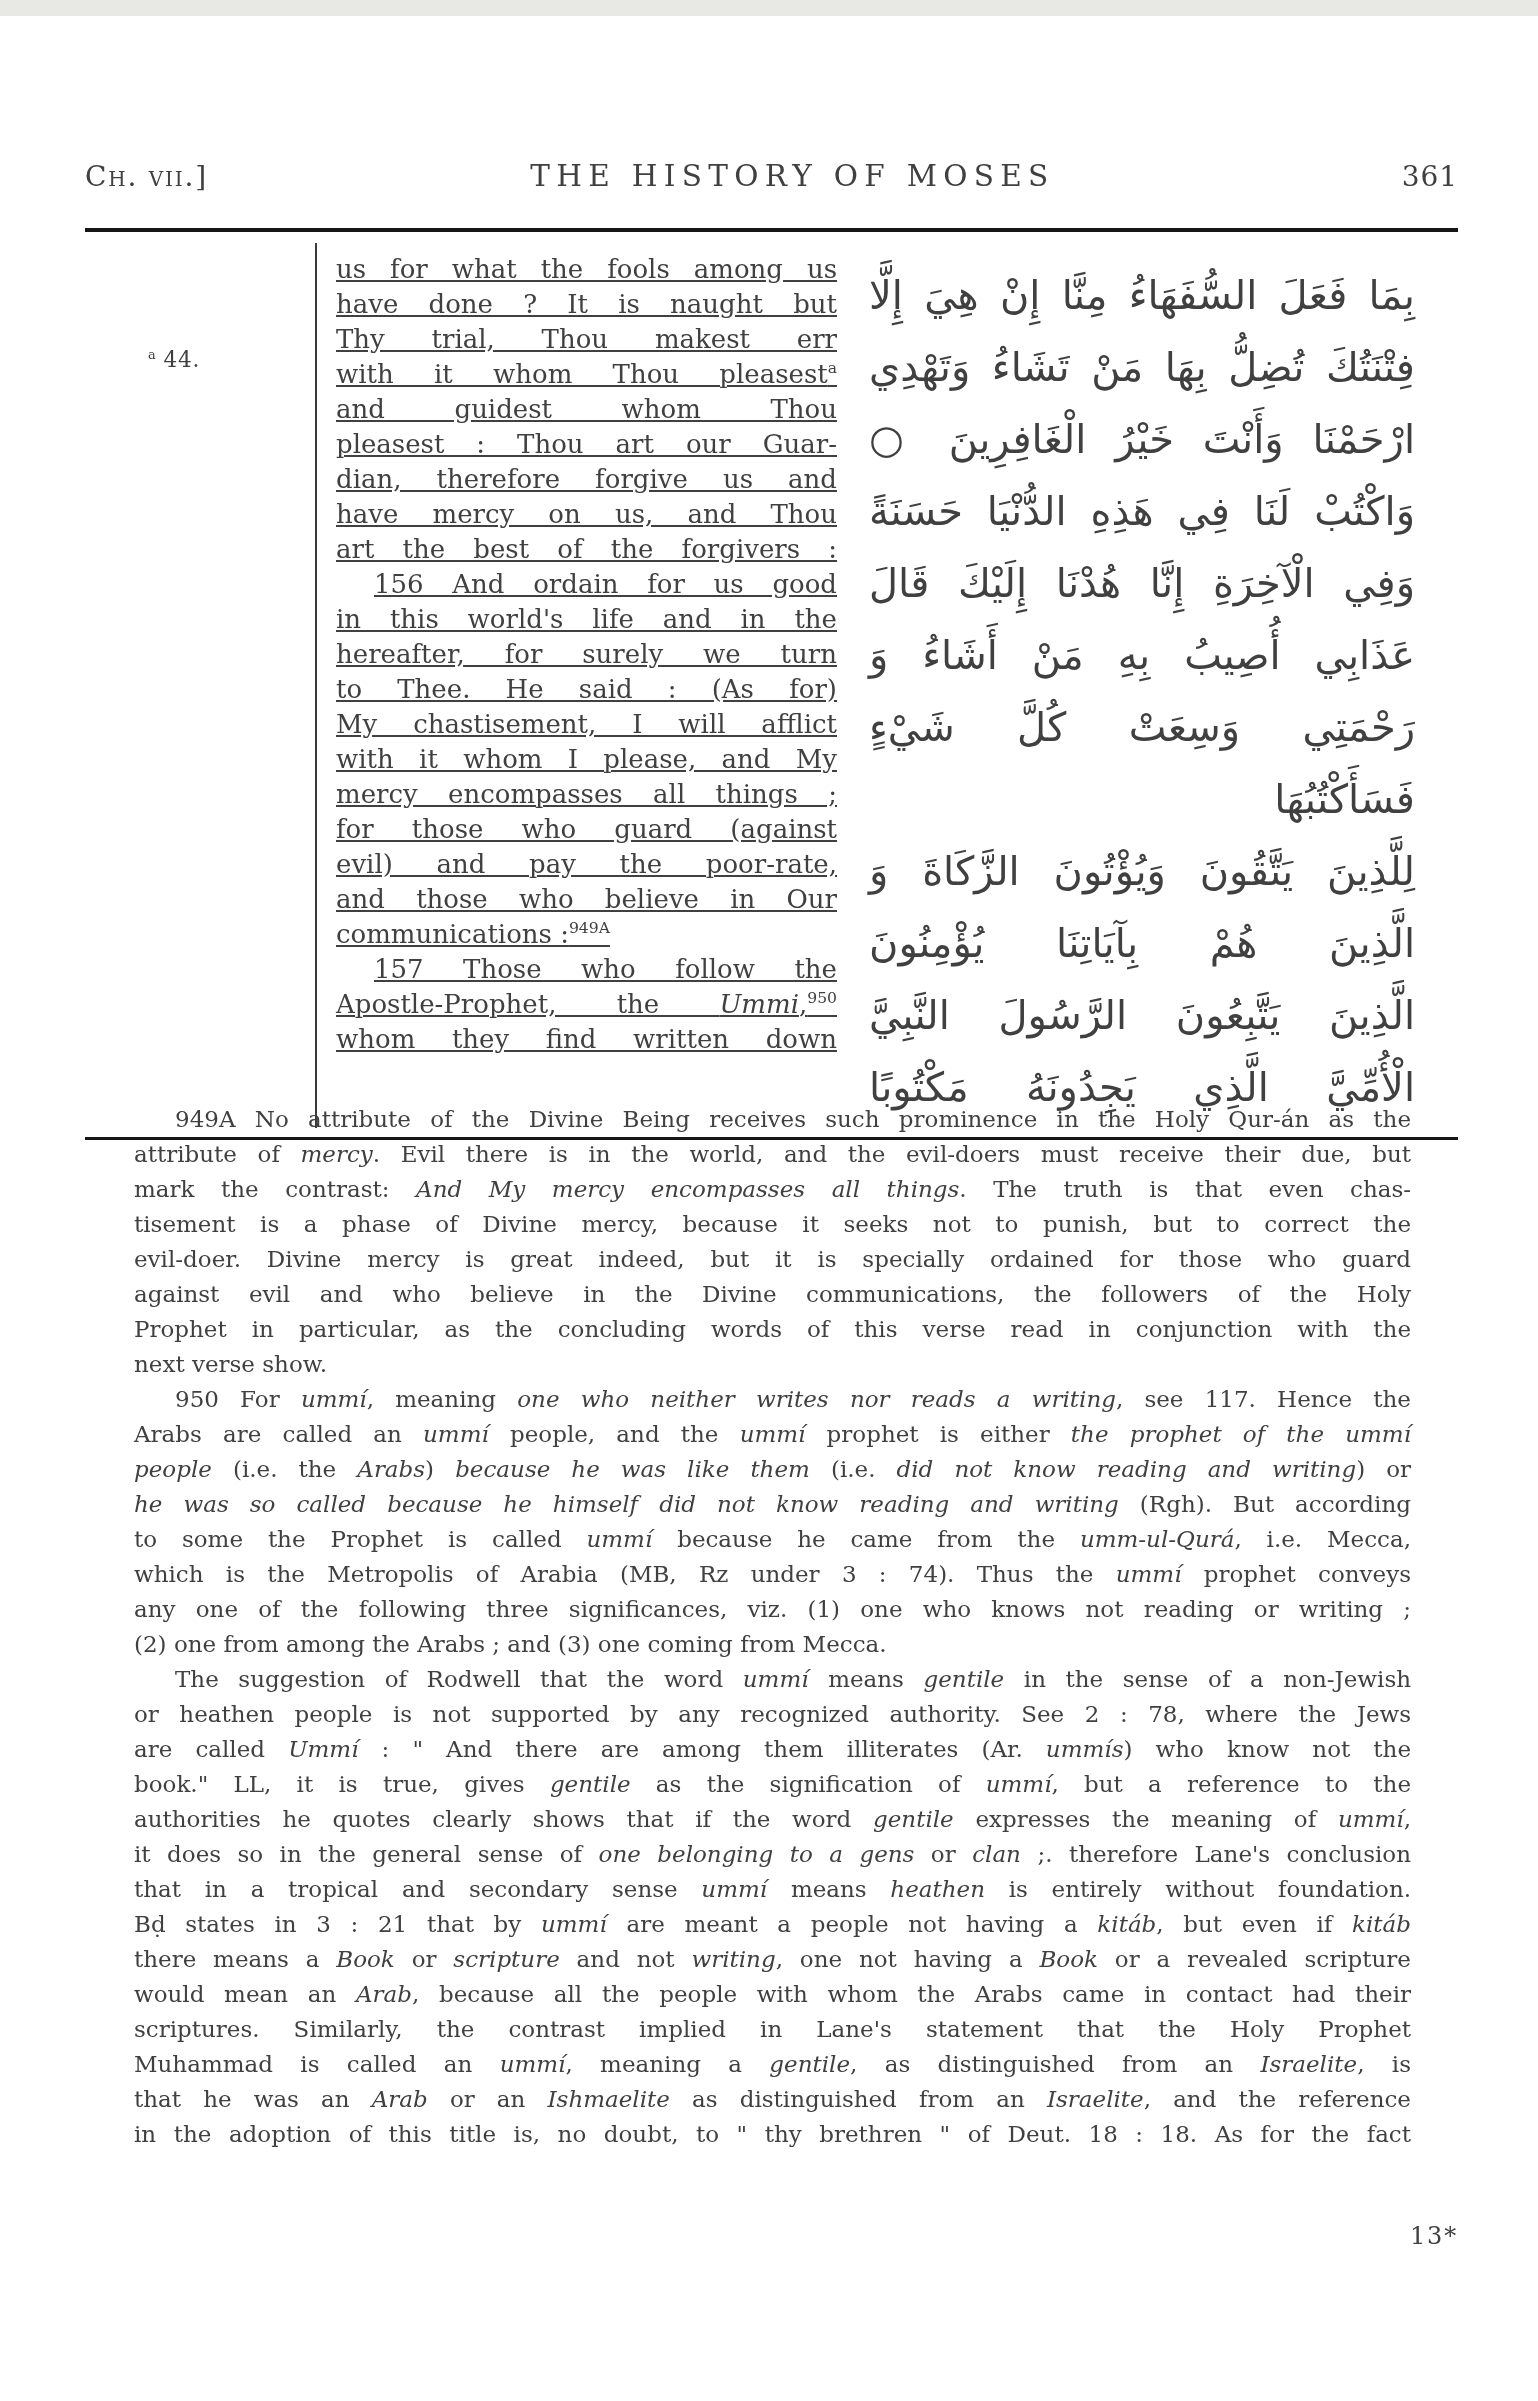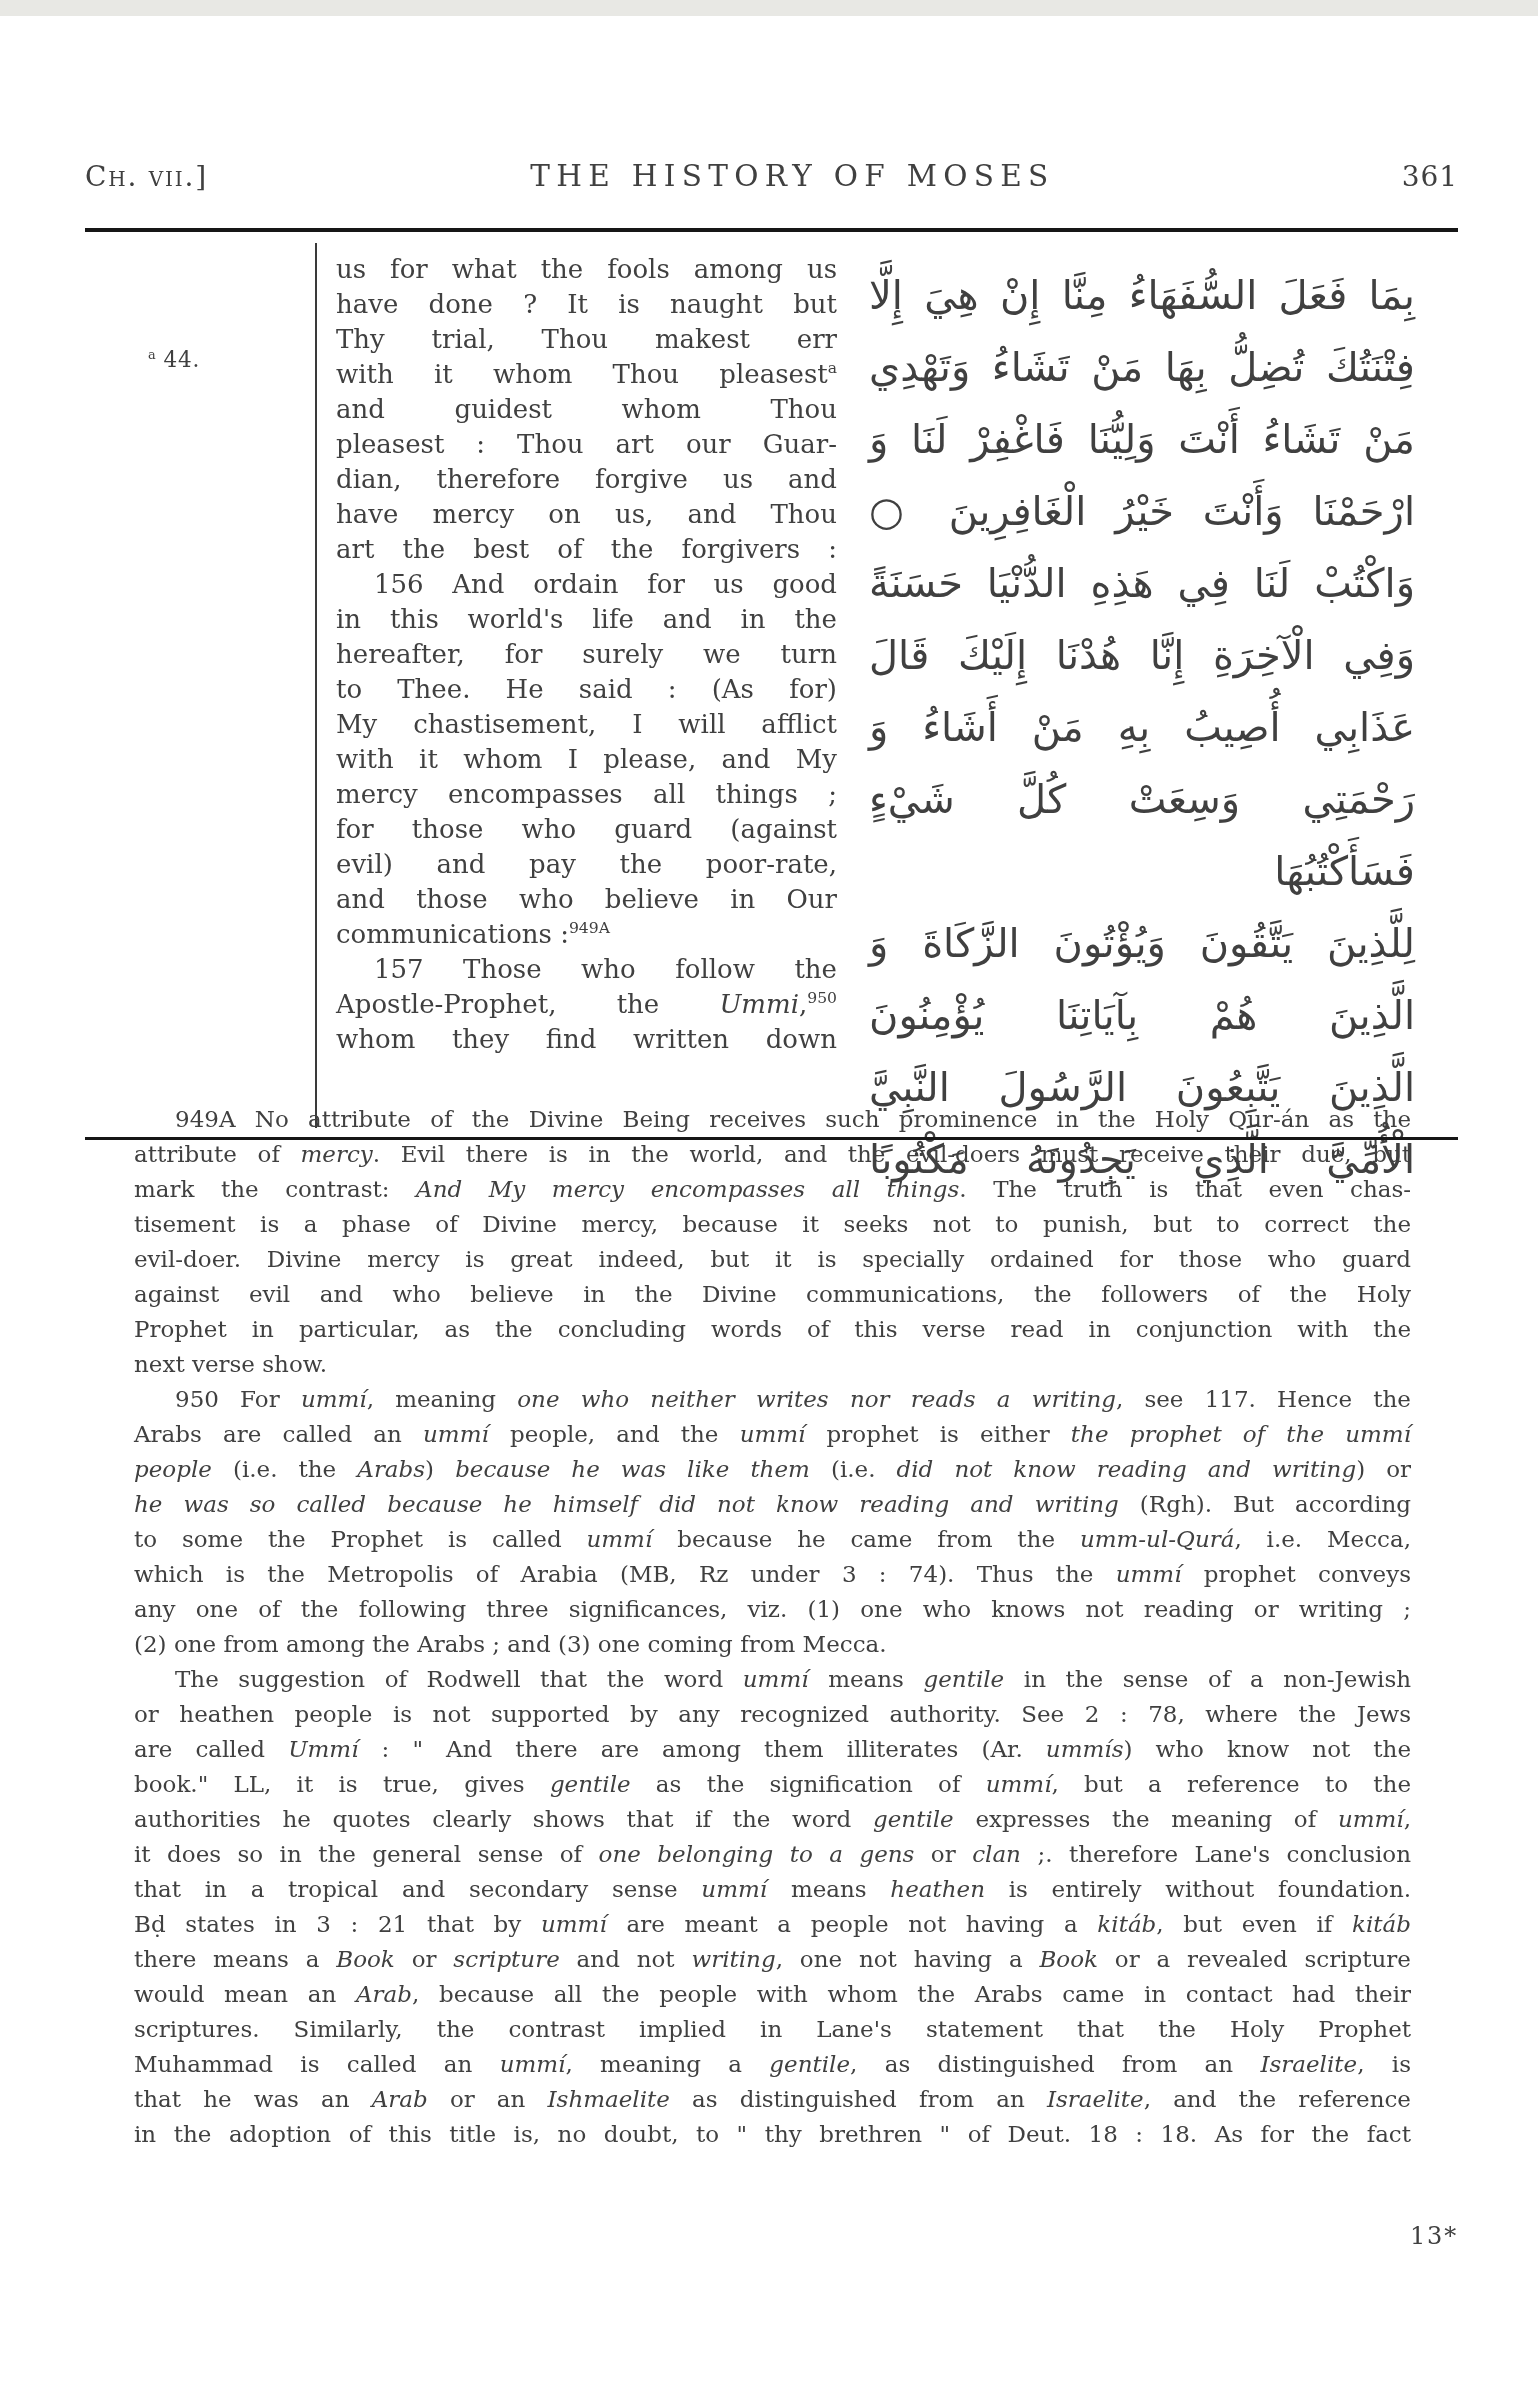--- a/index.html
+++ b/index.html
@@ -44,21 +44,21 @@
     font-size:21.5px; letter-spacing:0.9px;
   }
   .column-rule {
     position:absolute; left:230px; top:10.7px; bottom:9px; width:1.8px;
     background:#3a3a3a;
   }
   .english-column {
     position:absolute; left:251px; top:19.7px; width:501px;
     font-size:26px; line-height:35px;
   }
-  .eng-line { text-align:justify; text-align-last:justify; white-space:normal; }
+  .eng-line { text-align:justify; text-align-last:justify; white-space:normal;text-decoration:underline; }
   .eng-line.flush { text-align-last:left; }
   .eng-line.indent { text-indent:38px; }
 
   .arabic-column {
     position:absolute; left:784px; top:27px; width:546px;
     direction:rtl;
     font-family:"DejaVu Sans", sans-serif;
     font-weight:400;
     font-size:40px; line-height:72px;
   }
@@ -117,21 +117,20 @@
         <div class="eng-line">evil) and pay the poor-rate,</div>
         <div class="eng-line">and those who believe in Our</div>
         <div class="eng-line flush">communications :<sup>949A</sup></div>
         <div class="eng-line indent">157 Those who follow the</div>
         <div class="eng-line">Apostle-Prophet, the <i>Ummi</i>,<sup>950</sup></div>
         <div class="eng-line">whom they find written down</div>
       </div>
     <div class="arabic-column">
         <div class="ar-line">بِمَا فَعَلَ السُّفَهَاءُ مِنَّا إِنْ هِيَ إِلَّا</div>
         <div class="ar-line">فِتْنَتُكَ تُضِلُّ بِهَا مَنْ تَشَاءُ وَتَهْدِي</div>
-        <div class="ar-line">مَنْ تَشَاءُ أَنْتَ وَلِيُّنَا فَاغْفِرْ لَنَا وَ</div>
         <div class="ar-line">ارْحَمْنَا وَأَنْتَ خَيْرُ الْغَافِرِينَ ○</div>
         <div class="ar-line">وَاكْتُبْ لَنَا فِي هَذِهِ الدُّنْيَا حَسَنَةً</div>
         <div class="ar-line">وَفِي الْآخِرَةِ إِنَّا هُدْنَا إِلَيْكَ قَالَ</div>
         <div class="ar-line">عَذَابِي أُصِيبُ بِهِ مَنْ أَشَاءُ وَ</div>
         <div class="ar-line">رَحْمَتِي وَسِعَتْ كُلَّ شَيْءٍ فَسَأَكْتُبُهَا</div>
         <div class="ar-line">لِلَّذِينَ يَتَّقُونَ وَيُؤْتُونَ الزَّكَاةَ وَ</div>
         <div class="ar-line">الَّذِينَ هُمْ بِآيَاتِنَا يُؤْمِنُونَ</div>
         <div class="ar-line">الَّذِينَ يَتَّبِعُونَ الرَّسُولَ النَّبِيَّ</div>
         <div class="ar-line">الْأُمِّيَّ الَّذِي يَجِدُونَهُ مَكْتُوبًا</div>
       </div>

